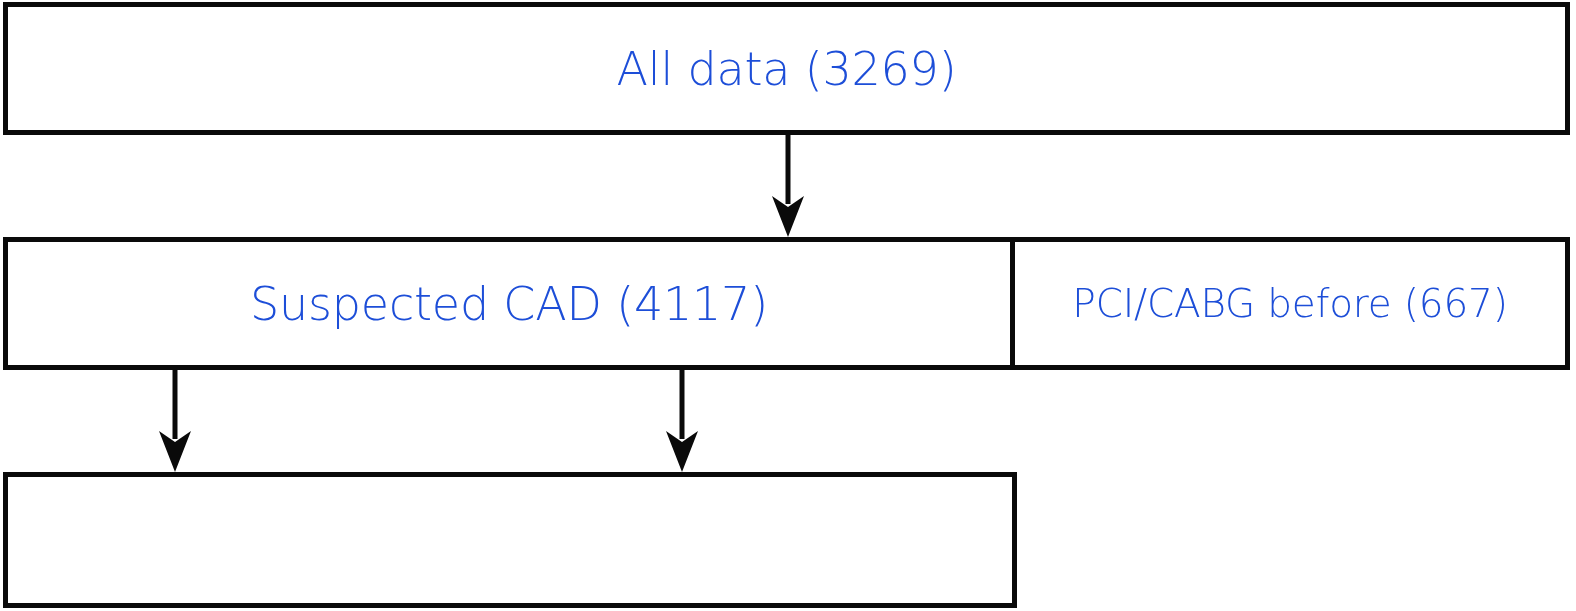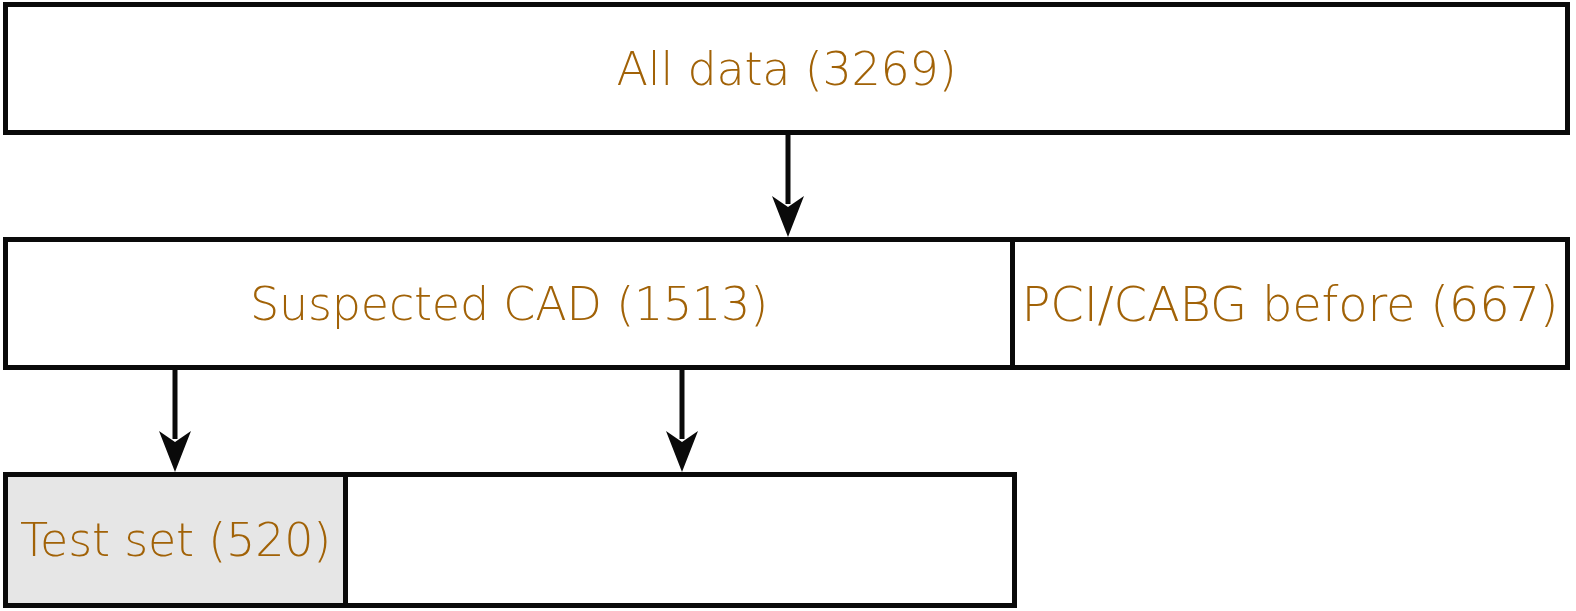--- a/index.html
+++ b/index.html
@@ -27,21 +27,21 @@
     align-items: center;
     justify-content: center;
     color: #111111;
   }
   .node-label {
     font-family: "DejaVu Sans", "Liberation Sans", sans-serif;
     font-weight: 300;
     font-size: 46px;
     line-height: 1;
     letter-spacing: -0.2px;
-    color: #a16207;
+    color: #1d4ed8;
     white-space: nowrap;
     -webkit-font-smoothing: antialiased;
   }
 
   
   #node-all-data {
     left: 3px;
     top: 2px;
     width: 1567px;
     height: 133px;
@@ -67,21 +67,21 @@
     border-right: 5px solid #0a0a0a;
     height: 100%;
   }
   #node-pci-cabg {
     position: relative;
     flex: 1 1 auto;
     border: 0;
     height: 100%;
   }
   #node-pci-cabg .node-label {
-    font-size: 48px;
+    font-size: 39px;
   }
 
   
   #row-sets {
     position: absolute;
     left: 3px;
     top: 472px;
     width: 1014px;
     height: 136px;
     box-sizing: border-box;
@@ -127,21 +127,21 @@
 
   <div class="connector" id="edge-all-data-to-suspected-cad" style="left:772px; top:134px; width:32px; height:104px;">
     <svg width="32" height="104" viewBox="0 0 32 104" aria-hidden="true">
       <line x1="16" y1="0" x2="16" y2="70" stroke="#0a0a0a" stroke-width="5"></line>
       <path d="M 16 103 L 0 62 L 16 73 L 32 62 Z" fill="#0a0a0a"></path>
     </svg>
   </div>
 
   <div id="row-cohort">
     <div class="node" id="node-suspected-cad">
-      <span class="node-label">Suspected CAD (1513)</span>
+      <span class="node-label">Suspected CAD (4117)</span>
     </div>
     <div class="node" id="node-pci-cabg">
       <span class="node-label">PCI/CABG before (667)</span>
     </div>
   </div>
 
   <div class="connector" id="edge-suspected-cad-to-test-set" style="left:159px; top:369px; width:32px; height:104px;">
     <svg width="32" height="104" viewBox="0 0 32 104" aria-hidden="true">
       <line x1="16" y1="0" x2="16" y2="70" stroke="#0a0a0a" stroke-width="5"></line>
       <path d="M 16 103 L 0 62 L 16 73 L 32 62 Z" fill="#0a0a0a"></path>
@@ -149,18 +149,15 @@
   </div>
 
   <div class="connector" id="edge-suspected-cad-to-training-set" style="left:666px; top:369px; width:32px; height:104px;">
     <svg width="32" height="104" viewBox="0 0 32 104" aria-hidden="true">
       <line x1="16" y1="0" x2="16" y2="70" stroke="#0a0a0a" stroke-width="5"></line>
       <path d="M 16 103 L 0 62 L 16 73 L 32 62 Z" fill="#0a0a0a"></path>
     </svg>
   </div>
 
   <div id="row-sets">
-    <div class="node" id="node-test-set">
-      <span class="node-label">Test set (520)</span>
-    </div>
   </div>
 
 </div>
 
 </body></html>

